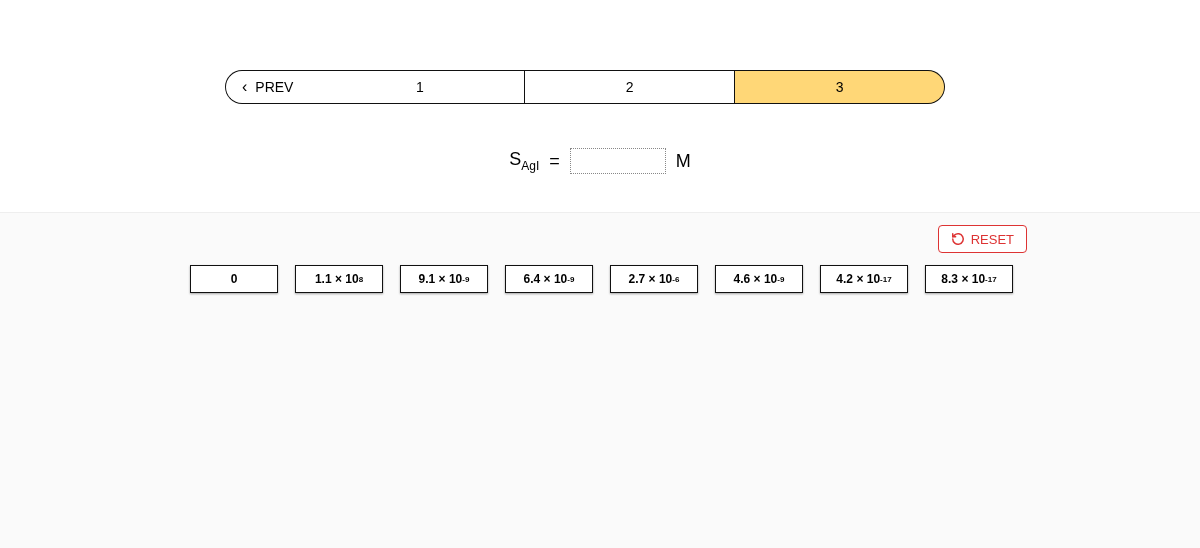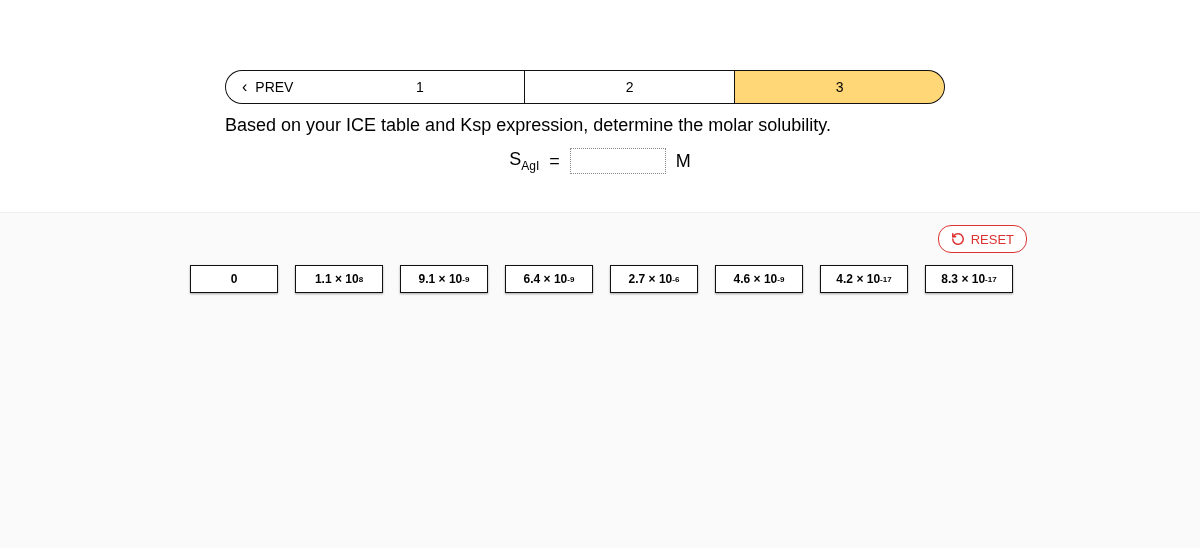--- a/index.html
+++ b/index.html
@@ -90,21 +90,21 @@
     border-top: 1px solid #eee;
   }
 
   .reset-btn {
     position: absolute;
     right: 173px;
     top: 12px;
     height: 28px;
     padding: 0 12px;
     border: 1px solid #d33;
-    border-radius: 13px;
+    border-radius: 4px;
     background: #fff;
     color: #d33;
     font-size: 13px;
     display: flex;
     align-items: center;
     gap: 6px;
     cursor: pointer;
   }
   .reset-icon {
     width: 14px; height: 14px; display: inline-block;
@@ -141,21 +141,20 @@
   <div class="steps-row">
     <div class="prev-btn">
       <span class="chev">‹</span>
       <span>PREV</span>
     </div>
     <div class="step">1</div>
     <div class="step">2</div>
     <div class="step active">3</div>
   </div>
 
-  <div class="instruction">Based on your ICE table and Ksp expression, determine the molar solubility.</div>
 
   <div class="equation">
     <span>S<span class="sub">AgI</span></span>
     <span>=</span>
     <span class="answer-box"></span>
     <span>M</span>
   </div>
 
   <div class="answers-area">
     <div class="reset-btn">

